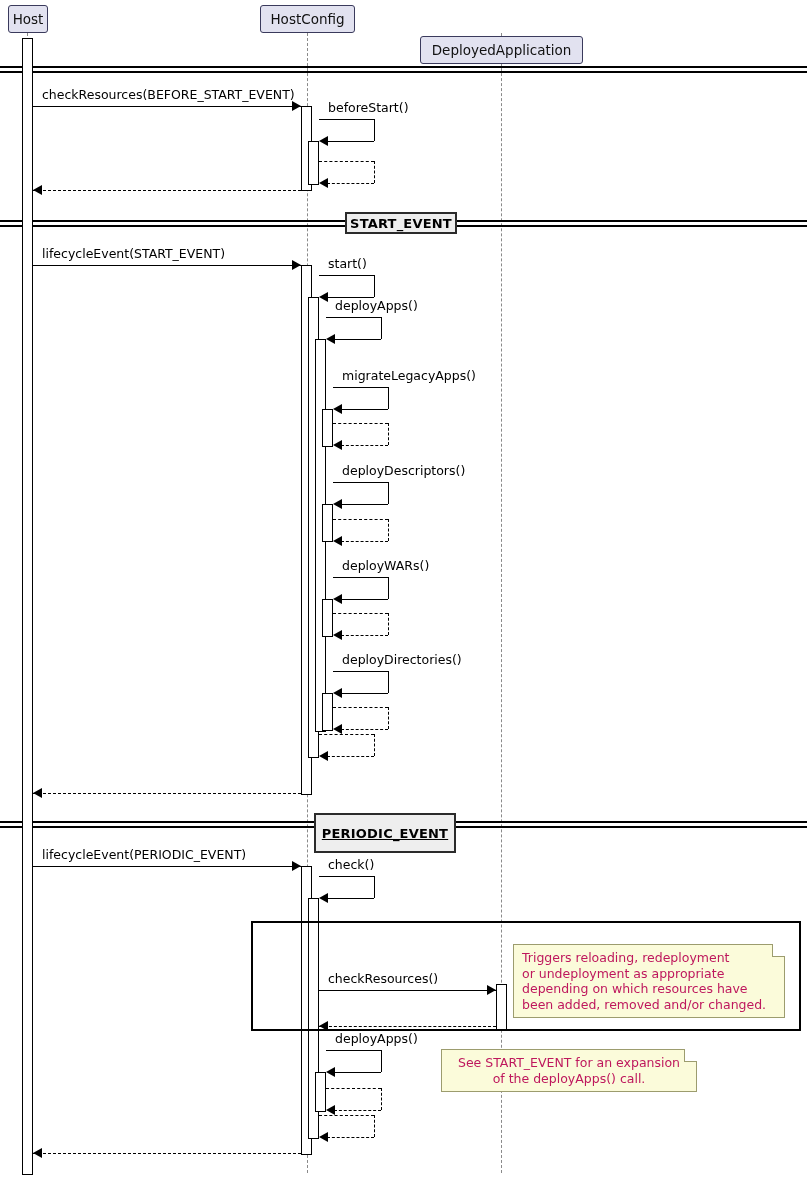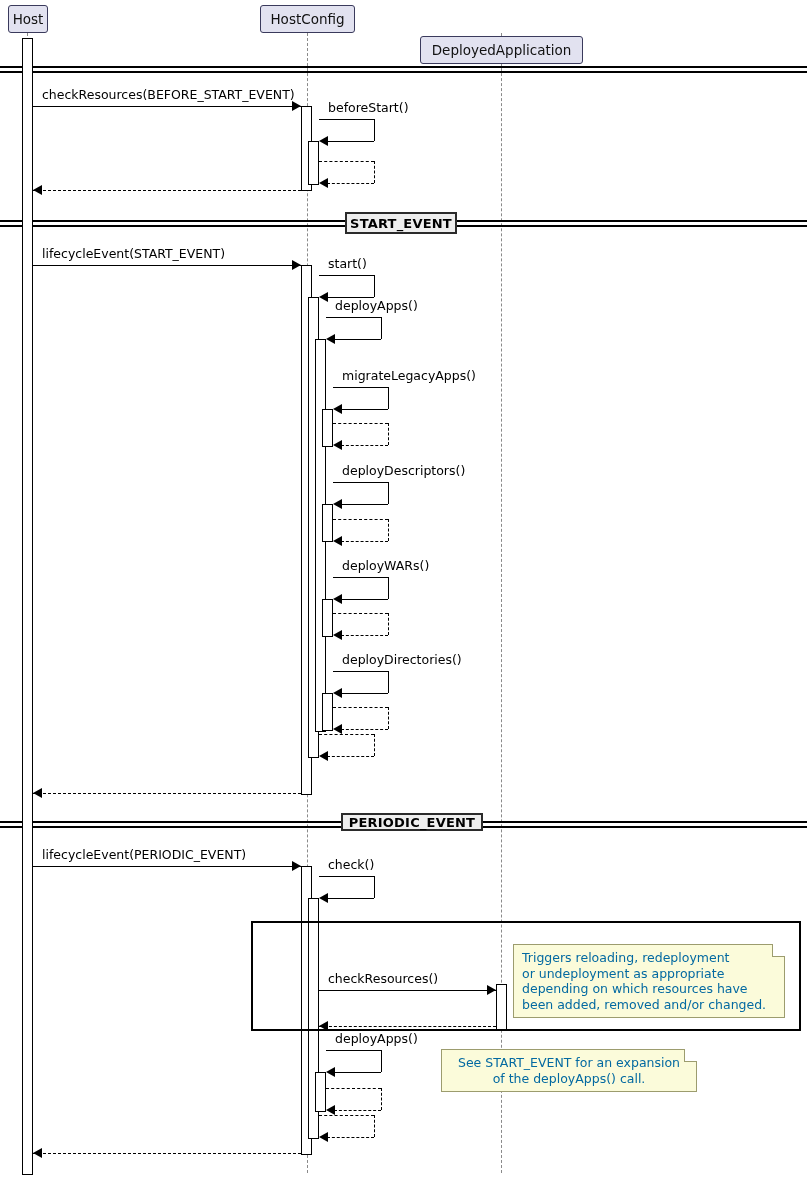--- a/index.html
+++ b/index.html
@@ -59,21 +59,21 @@
   }
   .group-tab .notch{
     position:absolute;right:0;top:0;bottom:0;width:14px;background:#fff;
     clip-path:polygon(0 0,100% 0,100% 100%,0 100%);
   }
 
   
   .note{
     position:absolute;box-sizing:border-box;
     background:#FBFBDA;border:1px solid #9C9C6E;
-    font-size:12.5px;color:#0369a1;line-height:15.5px;
+    font-size:12.5px;color:#be185d;line-height:15.5px;
     padding:5px 8px 5px 8px;white-space:pre-line;
   }
   .note .fold{
     position:absolute;right:-1px;top:-1px;width:12px;height:12px;
     background:#fff;border-left:1px solid #9C9C6E;border-bottom:1px solid #9C9C6E;
   }
 </style>
 </head>
 <body>
 
@@ -97,21 +97,21 @@
     <div class="act" style="left: 496px; top: 984px; height: 46px; z-index: 3;"></div>
     <div class="divider-rule" style="top: 66px;"></div>
     <div class="divider-rule" style="top: 71px;"></div>
     <div class="divider-rule" style="top: 220px;"></div>
     <div class="divider-rule" style="top: 225px;"></div>
     <div class="divider-box" style="left: 345px; top: 212px; width: 112px; height: 22px; z-index: 12;">
       <span>START_EVENT</span>
     </div>
     <div class="divider-rule" style="top: 821px;"></div>
     <div class="divider-rule" style="top: 826px;"></div>
-    <div class="divider-box" style="left: 341px; top: 813px; width: 142px; height: 18px; z-index: 12;">
+    <div class="divider-box" style="left: 314px; top: 813px; width: 142px; height: 40px; z-index: 12; text-decoration: underline;">
       <span>PERIODIC_EVENT</span>
     </div>
     <div class="group-frame" style="left: 251px; top: 921px; width: 550px; height: 110px; z-index: 8;"></div>
     <div class="msg-line" style="left: 33px; top: 106px; width: 268px; z-index: 6;"></div>
     <div class="arrow-r" style="top: 101px; left: 292px; z-index: 7;"></div>
     <div class="msg-label" style="left: 42px; top: 89px; z-index: 7;">checkResources(BEFORE_START_EVENT)</div>
     <div class="msg-line" style="left: 319px; top: 119px; width: 55px; z-index: 6;"></div>
     <div class="selfv" style="left: 374px; top: 119px; height: 22px; z-index: 6;"></div>
     <div class="msg-line" style="left: 327px; top: 141px; width: 47px; z-index: 6;"></div>
     <div class="arrow-l" style="left: 319px; top: 136px; z-index: 7;"></div>

